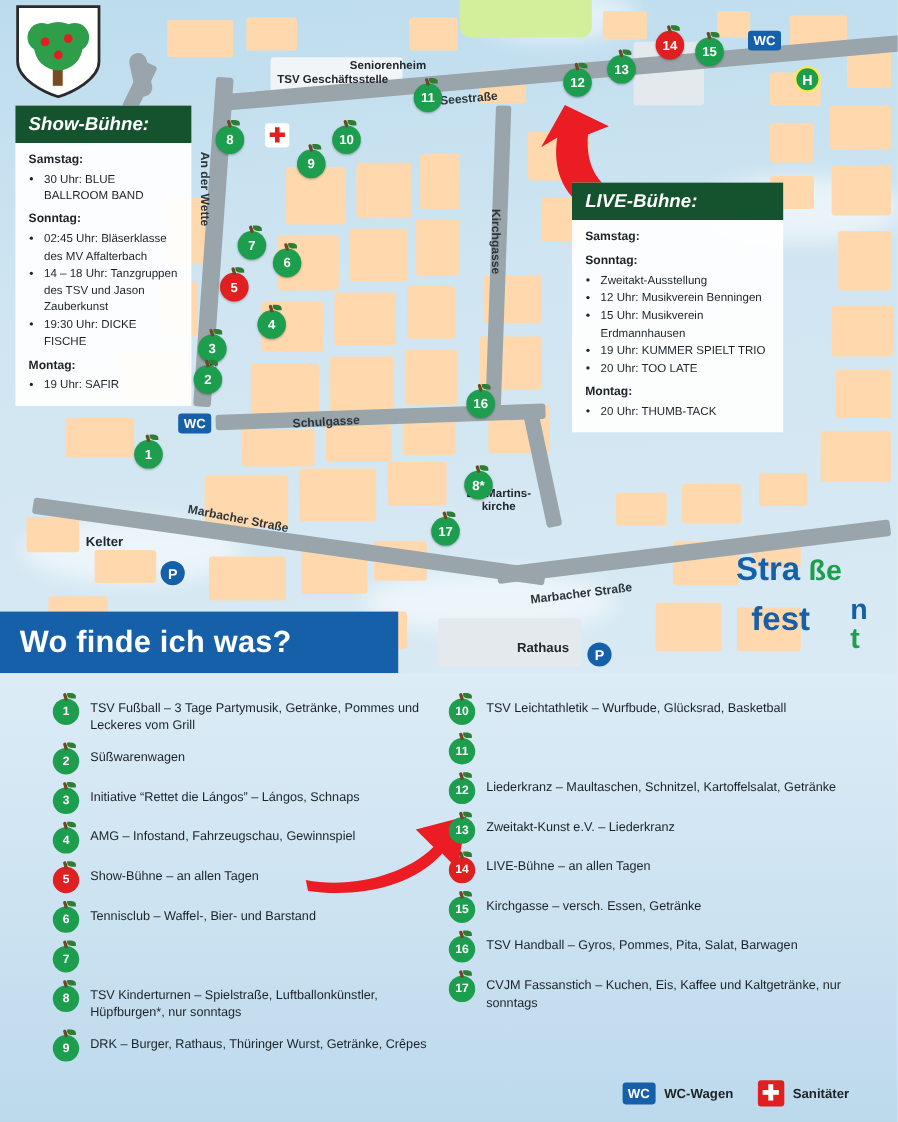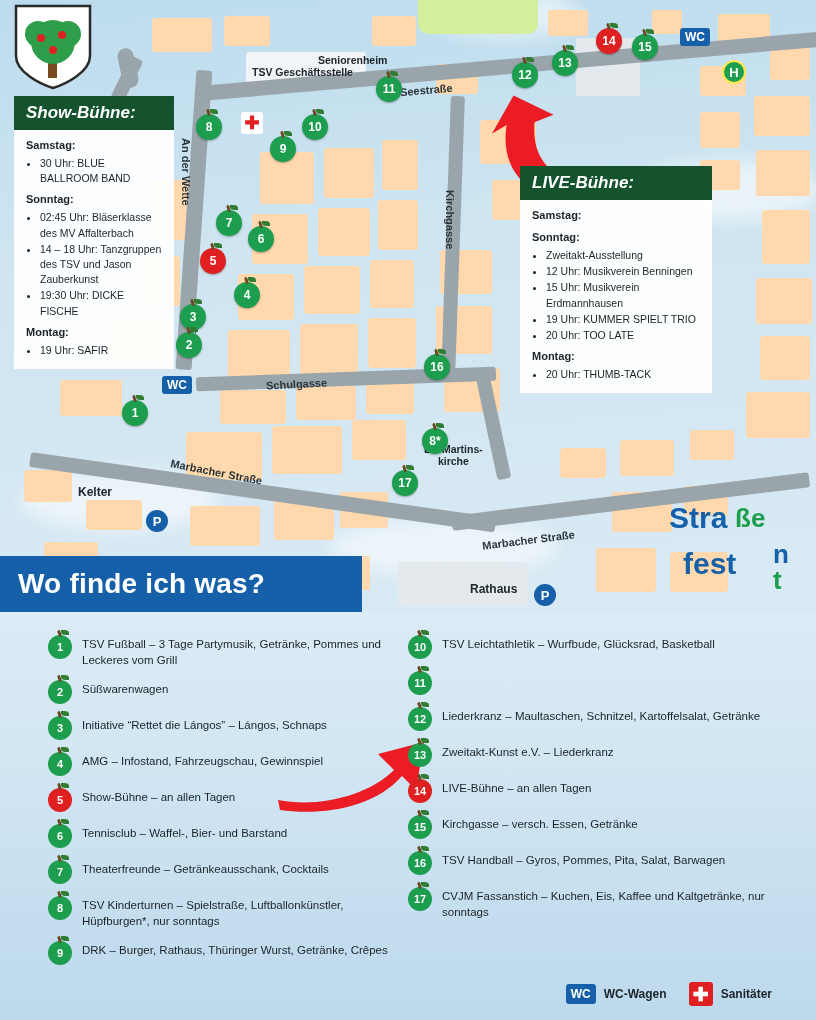--- a/index.html
+++ b/index.html
@@ -327,21 +327,20 @@
       <div class="litem">
         <div class="lnum red">5</div>
         <div class="ltxt"><b>Show-Bühne</b><span> – an allen Tagen</span></div>
       </div>
       <div class="litem">
         <div class="lnum">6</div>
         <div class="ltxt"><b>Tennisclub</b><span> – Waffel-, Bier- und Barstand</span></div>
       </div>
       <div class="litem">
         <div class="lnum">7</div>
-        <div class="ltxt"><b>Theaterfreunde</b><span> – Getränkeausschank, Cocktails</span></div>
       </div>
       <div class="litem">
         <div class="lnum">8</div>
         <div class="ltxt"><b>TSV Kinderturnen</b><span> – Spielstraße, Luftballonkünstler, Hüpfburgen*, nur sonntags</span></div>
       </div>
       <div class="litem">
         <div class="lnum">9</div>
         <div class="ltxt"><b>DRK</b><span> – Burger, Rathaus, Thüringer Wurst, Getränke, Crêpes</span></div>
       </div>
     </div>

